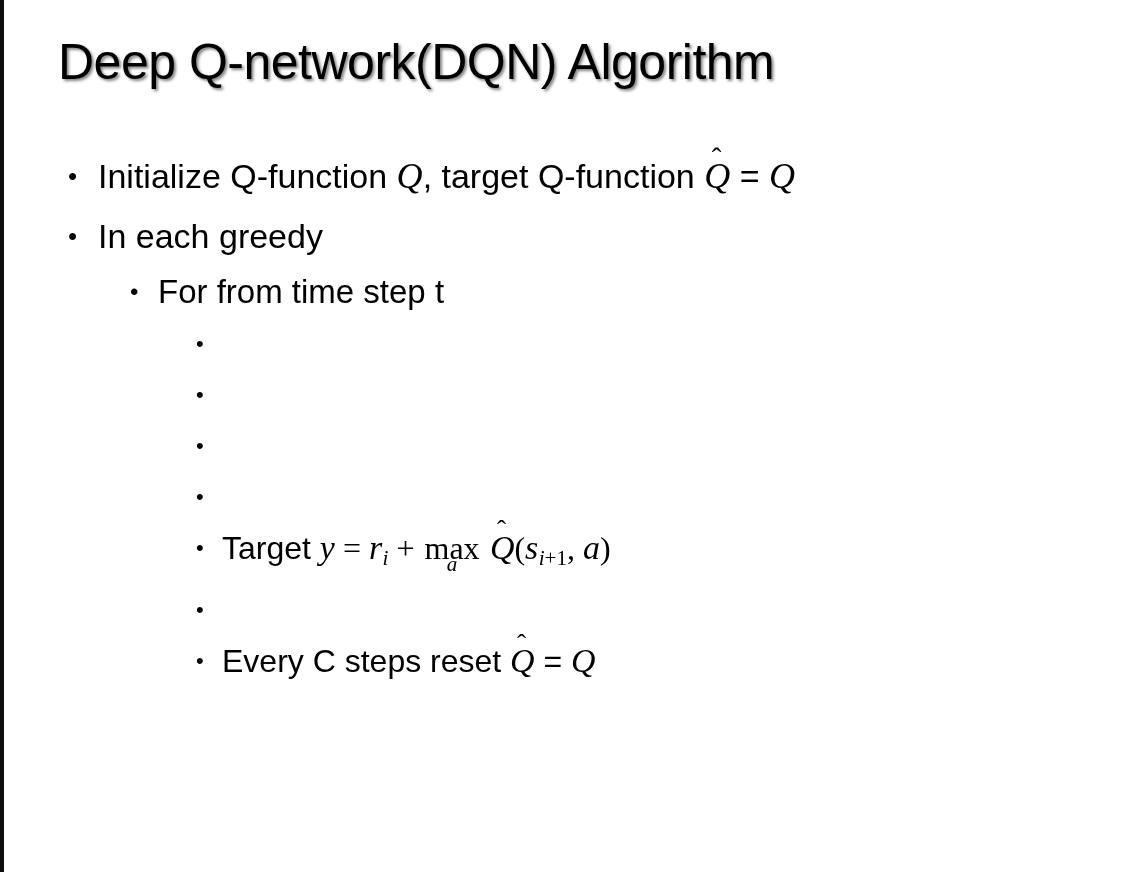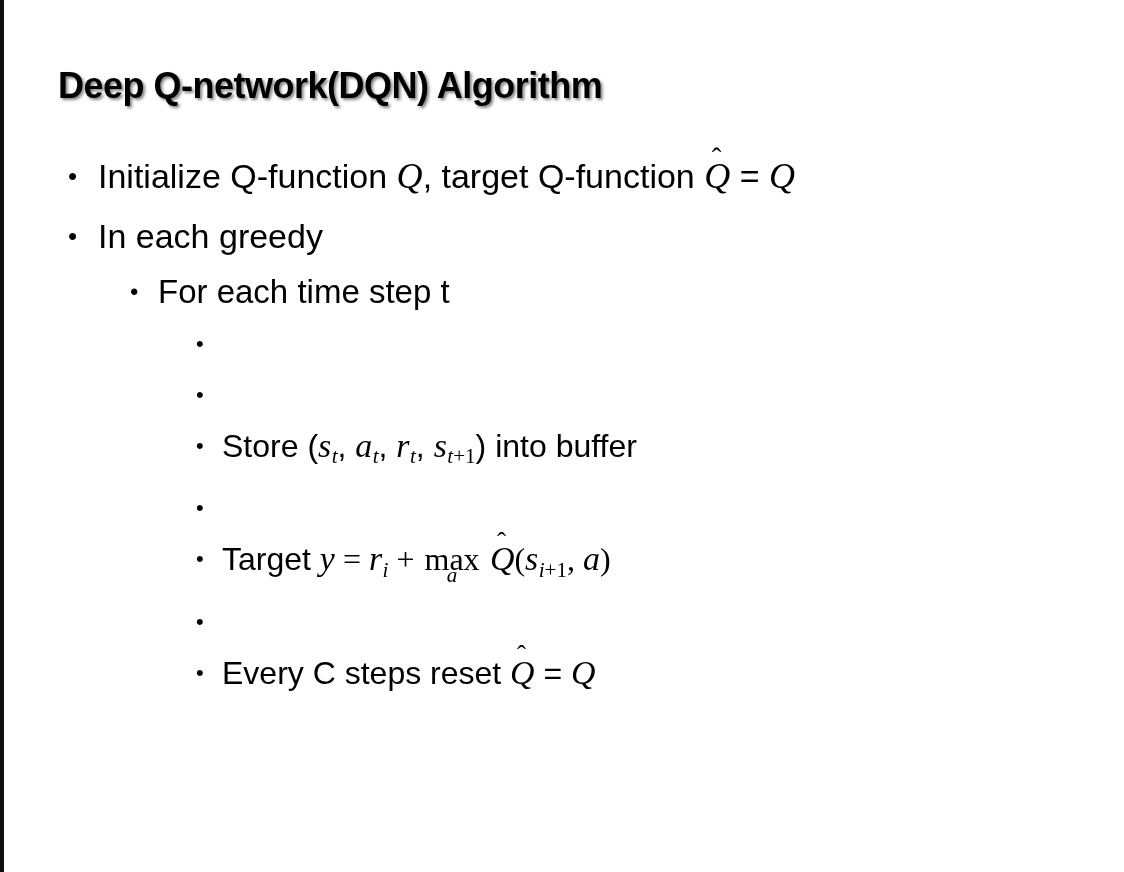--- a/index.html
+++ b/index.html
@@ -25,25 +25,25 @@
     top: 0;
     width: 4px;
     height: 872px;
     background: #0d0d0d;
   }
 
   
   .slide-title {
     position: absolute;
     left: 58px;
-    top: 56px;
+    top: 32px;
     width: 1020px;
     font-family: "Liberation Sans", sans-serif;
-    font-weight: 700;
-    font-size: 36px;
+    font-weight: 400;
+    font-size: 50px;
     line-height: 60px;
     letter-spacing: -0.5px;
     color: #000000;
     text-shadow: 2px 2px 3px rgba(90, 90, 90, 0.75);
     white-space: nowrap;
   }
 
   
   .body-block {
     position: absolute;
@@ -173,31 +173,30 @@
       <div class="bullet-row lvl1">
         <span class="dot">•</span>
         <span class="btext">Initialize Q-function <span class="mi">Q</span>, target Q-function <span class="hat">Q<span class="hat-mark">ˆ</span></span> = <span class="mi">Q</span></span>
       </div>
       <div class="bullet-row lvl1">
         <span class="dot">•</span>
         <span class="btext">In each greedy</span>
       </div>
       <div class="bullet-row lvl2">
         <span class="dot">•</span>
-        <span class="btext">For each time step t</span>
-      </div>
-      <div class="bullet-row lvl3">
-        <span class="dot">•</span>
-      </div>
-      <div class="bullet-row lvl3">
-        <span class="dot">•</span>
-      </div>
-      <div class="bullet-row lvl3">
-        <span class="dot">•</span>
-        <span class="btext">Store (<span class="mi">s</span><span class="msub">t</span>, <span class="mi">a</span><span class="msub">t</span>, <span class="mi">r</span><span class="msub">t</span>, <span class="mi">s</span><span class="msub">t<span class="up">+1</span></span>) into buffer</span>
+        <span class="btext">For from time step t</span>
+      </div>
+      <div class="bullet-row lvl3">
+        <span class="dot">•</span>
+      </div>
+      <div class="bullet-row lvl3">
+        <span class="dot">•</span>
+      </div>
+      <div class="bullet-row lvl3">
+        <span class="dot">•</span>
       </div>
       <div class="bullet-row lvl3">
         <span class="dot">•</span>
       </div>
       <div class="bullet-row lvl3">
         <span class="dot">•</span>
         <span class="btext">Target <span class="mi">y</span><span class="mo"> = </span><span class="mi">r</span><span class="msub">i</span><span class="mo"> + </span><span class="maxop">max<span class="under">a</span></span><span class="sp"></span><span class="hat">Q<span class="hat-mark">ˆ</span></span><span class="mo">(</span><span class="mi">s</span><span class="msub">i<span class="up">+1</span></span><span class="mo">, </span><span class="mi">a</span><span class="mo">)</span></span>
       </div>
       <div class="bullet-row lvl3">
         <span class="dot">•</span>

